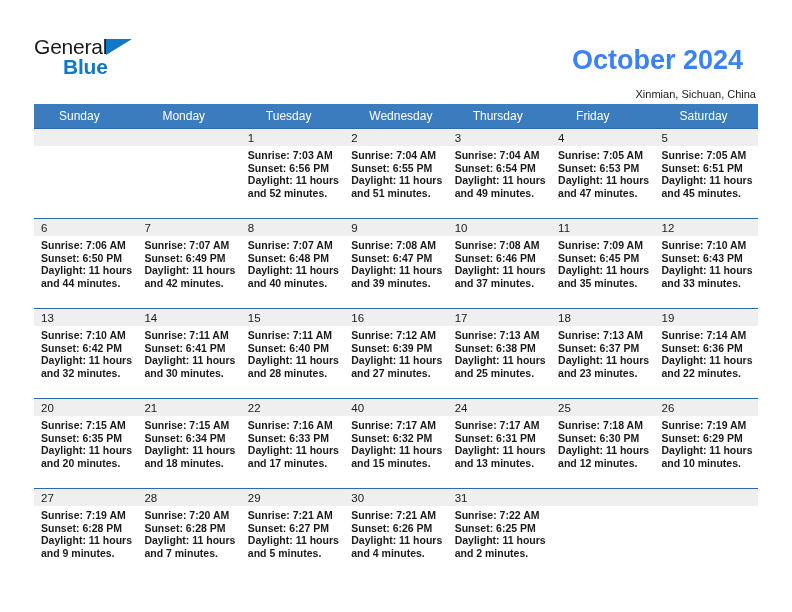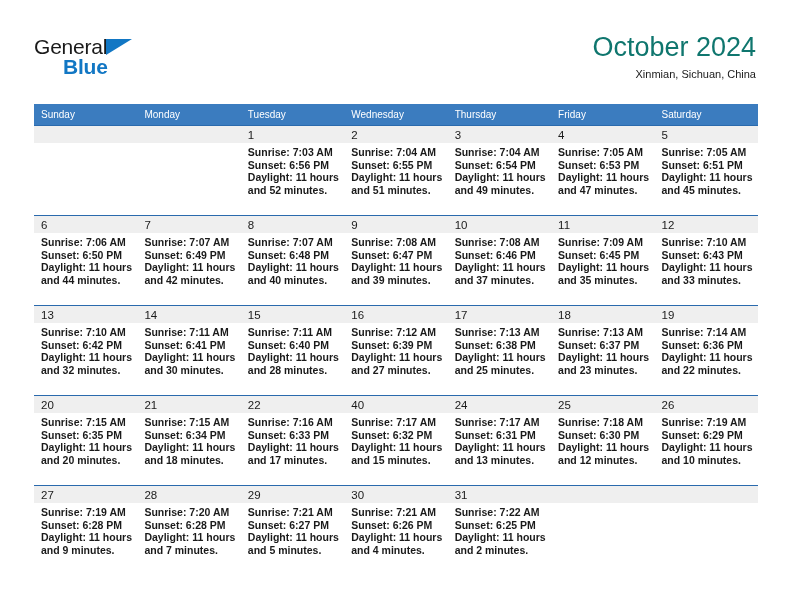--- a/index.html
+++ b/index.html
@@ -65,24 +65,24 @@
   }
 
   .title-block {
     position: absolute;
     right: 36px;
     top: 33px;
     text-align: right;
   }
   .cal-title {
     font-size: 27px;
-    color: #0f766e;
+    color: #3b82f6;
     line-height: 1.08;
-    font-weight: normal;
-    margin: 0;
+    font-weight: bold;
+    margin: 13px;
     white-space: nowrap;
   }
   .cal-subtitle {
     font-size: 11px;
     color: #1a1a1a;
     margin: 6px 0 0 0;
     line-height: 1.1;
     white-space: nowrap;
   }
 
@@ -93,24 +93,24 @@
     top: 104px;
     width: 724px;
     border-collapse: collapse;
     table-layout: fixed;
   }
   .cal col { width: 103.43px; }
 
   .cal thead th {
     background: #3b7cbf;
     color: #ffffff;
-    font-size: 10px;
+    font-size: 12px;
     font-weight: normal;
     text-align: left;
-    padding: 5px 0 5px 7px;
+    padding: 5px 0 5px 25px;
     height: 11px;
     vertical-align: middle;
     border: none;
   }
 
   .cal tbody td {
     border: none;
     border-top: 1.3px solid #2a6aad;
     vertical-align: top;
     padding: 0;

